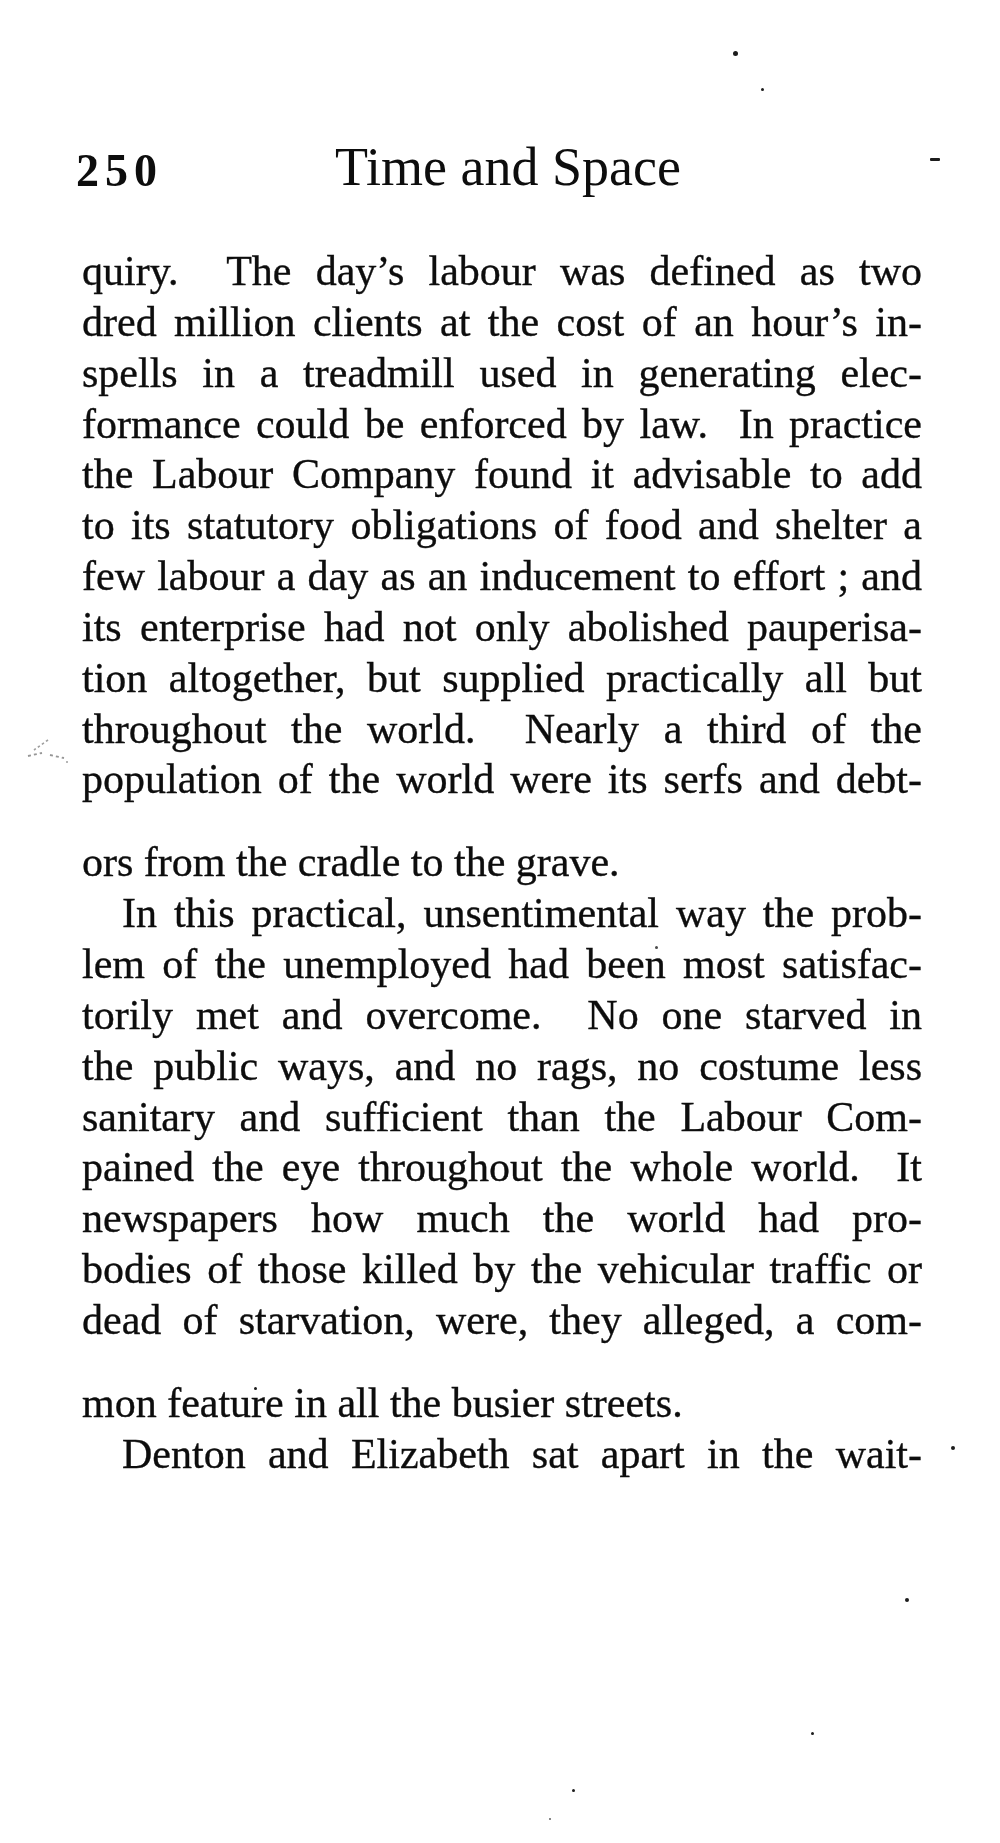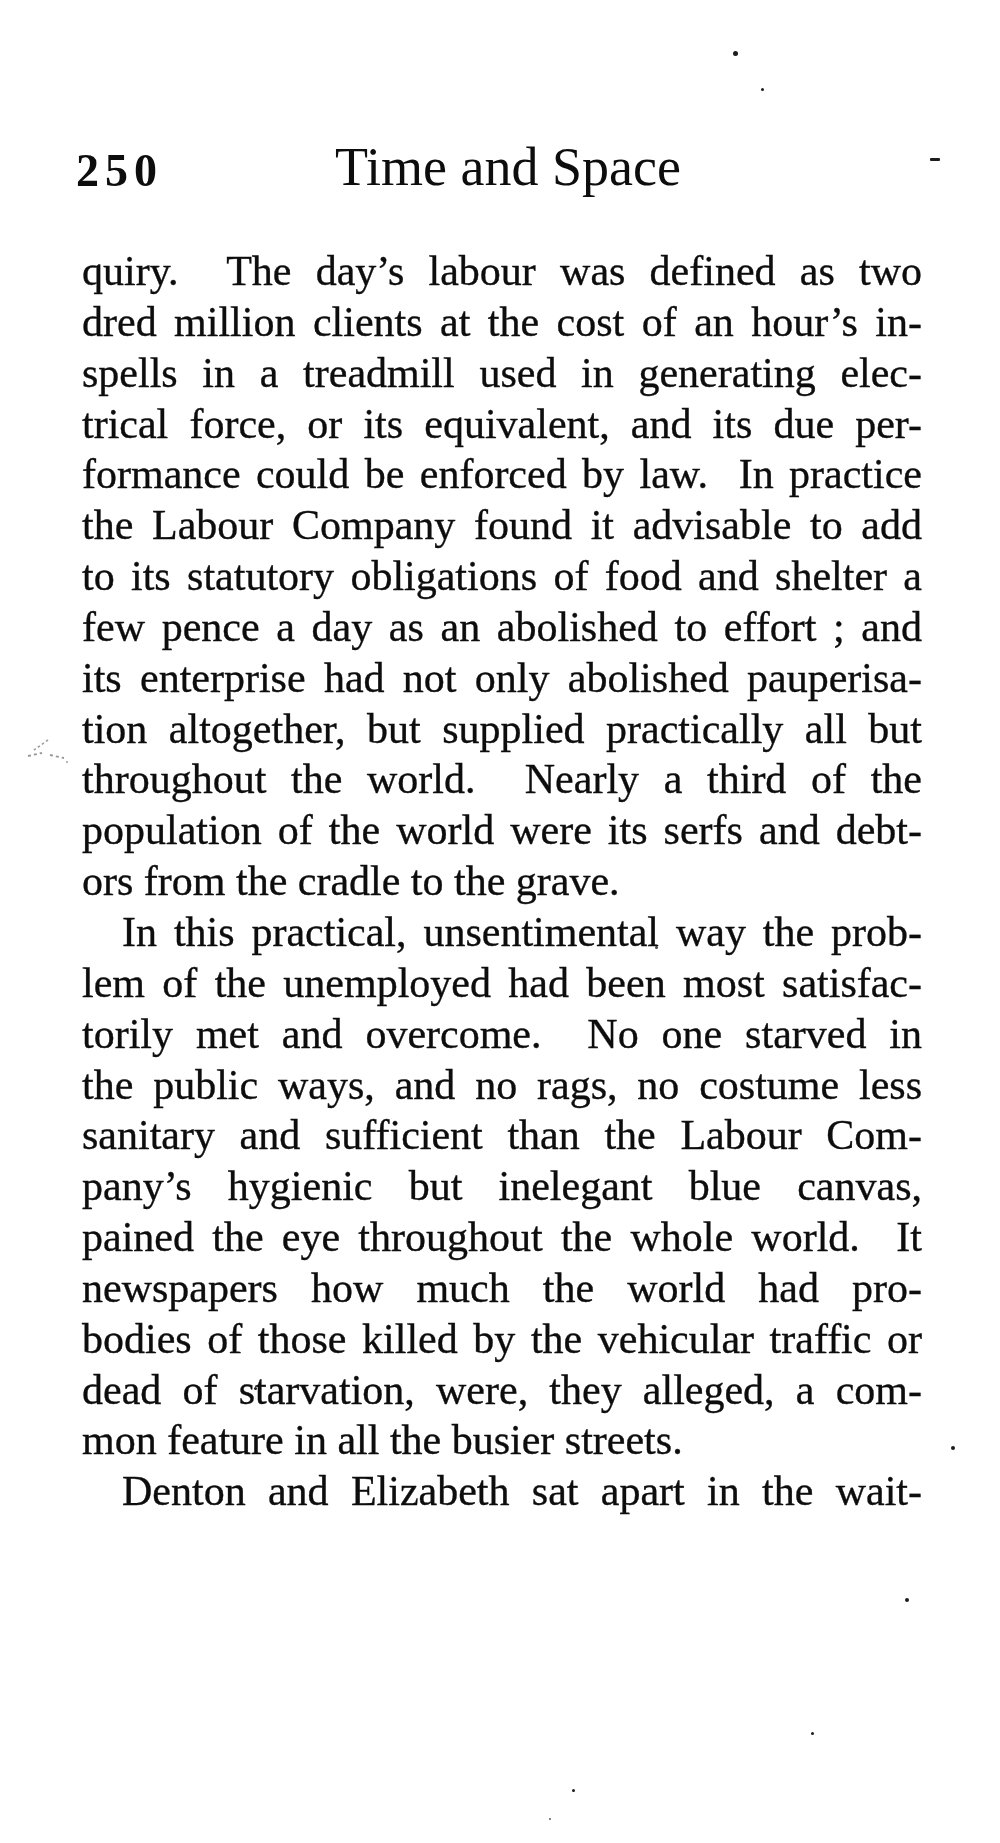--- a/index.html
+++ b/index.html
@@ -46,20 +46,21 @@
     line-height: 50.85px;
     -webkit-text-stroke: 0.35px #0d0d0d;
   }
   .line {
     text-align: justify;
     text-align-last: justify;
   }
   .line.left {
     text-align: left;
     text-align-last: left;
+    margin-top: 32px;
   }
   .line.indent {
     text-indent: 40px;
   }
   
   .speck {
     position: absolute;
     background: #1c1c1c;
     border-radius: 50%;
   }
@@ -86,36 +87,34 @@
 <div class="page">
 
   <div class="page-number">250</div>
 
   <div class="running-title">Time and Space</div>
 
   <div class="page-body">
       <div class="line">quiry.&nbsp; The day’s labour was defined as two</div>
       <div class="line">dred million clients at the cost of an hour’s in-</div>
       <div class="line">spells in a treadmill used in generating elec-</div>
-      <div class="line">trical force, or its equivalent, and its due per-</div>
       <div class="line">formance could be enforced by law.&nbsp; In practice</div>
       <div class="line">the Labour Company found it advisable to add</div>
       <div class="line">to its statutory obligations of food and shelter a</div>
-      <div class="line">few pence a day as an abolished to effort ; and</div>
+      <div class="line">few labour a day as an inducement to effort ; and</div>
       <div class="line">its enterprise had not only abolished pauperisa-</div>
       <div class="line">tion altogether, but supplied practically all but</div>
       <div class="line">throughout the world.&nbsp; Nearly a third of the</div>
       <div class="line">population of the world were its serfs and debt-</div>
       <div class="line left">ors from the cradle to the grave.</div>
       <div class="line indent">In this practical, unsentimental way the prob-</div>
       <div class="line">lem of the unemployed had been most satisfac-</div>
       <div class="line">torily met and overcome.&nbsp; No one starved in</div>
       <div class="line">the public ways, and no rags, no costume less</div>
       <div class="line">sanitary and sufficient than the Labour Com-</div>
-      <div class="line">pany’s hygienic but inelegant blue canvas,</div>
       <div class="line">pained the eye throughout the whole world.&nbsp; It</div>
       <div class="line">newspapers how much the world had pro-</div>
       <div class="line">bodies of those killed by the vehicular traffic or</div>
       <div class="line">dead of starvation, were, they alleged, a com-</div>
       <div class="line left">mon feature in all the busier streets.</div>
       <div class="line indent">Denton and Elizabeth sat apart in the wait-</div>
     </div>
 
   <div class="speck s1"></div>
   <div class="speck s2"></div>

